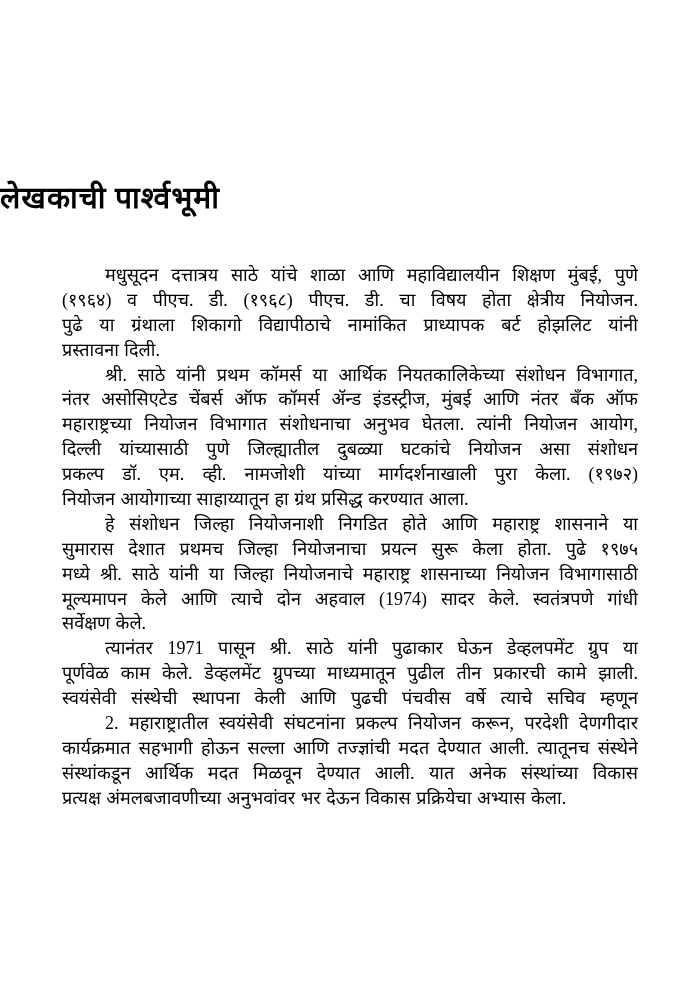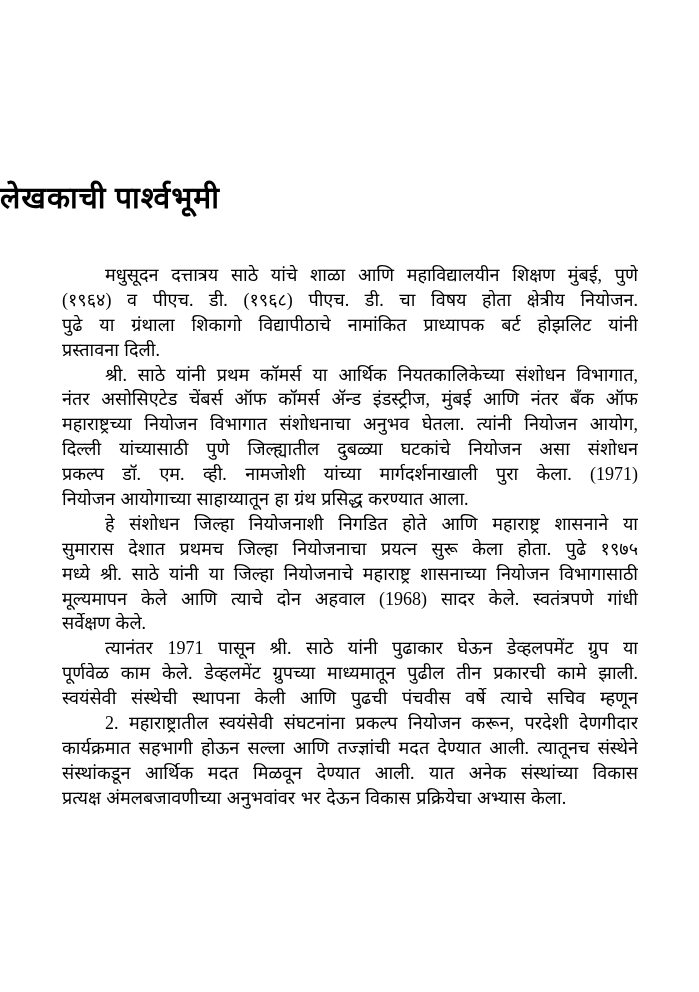--- a/index.html
+++ b/index.html
@@ -68,29 +68,29 @@
       <div class="line">(१९६४) व पीएच. डी. (१९६८) पीएच. डी. चा विषय होता क्षेत्रीय नियोजन.</div>
       <div class="line">पुढे या ग्रंथाला शिकागो विद्यापीठाचे नामांकित प्राध्यापक बर्ट होझलिट यांनी</div>
       <div class="line last">प्रस्तावना दिली.</div>
     </div>
 
     <div class="para">
       <div class="line first">श्री. साठे यांनी प्रथम कॉमर्स या आर्थिक नियतकालिकेच्या संशोधन विभागात,</div>
       <div class="line">नंतर असोसिएटेड चेंबर्स ऑफ कॉमर्स ॲन्ड इंडस्ट्रीज, मुंबई आणि नंतर बँक ऑफ</div>
       <div class="line">महाराष्ट्रच्या नियोजन विभागात संशोधनाचा अनुभव घेतला. त्यांनी नियोजन आयोग,</div>
       <div class="line">दिल्ली यांच्यासाठी पुणे जिल्ह्यातील दुबळ्या घटकांचे नियोजन असा संशोधन</div>
-      <div class="line">प्रकल्प डॉ. एम. व्ही. नामजोशी यांच्या मार्गदर्शनाखाली पुरा केला. (1971)</div>
+      <div class="line">प्रकल्प डॉ. एम. व्ही. नामजोशी यांच्या मार्गदर्शनाखाली पुरा केला. (१९७२)</div>
       <div class="line last">नियोजन आयोगाच्या साहाय्यातून हा ग्रंथ प्रसिद्ध करण्यात आला.</div>
     </div>
 
     <div class="para">
       <div class="line first">हे संशोधन जिल्हा नियोजनाशी निगडित होते आणि महाराष्ट्र शासनाने या</div>
       <div class="line">सुमारास देशात प्रथमच जिल्हा नियोजनाचा प्रयत्न सुरू केला होता. पुढे १९७५</div>
       <div class="line">मध्ये श्री. साठे यांनी या जिल्हा नियोजनाचे महाराष्ट्र शासनाच्या नियोजन विभागासाठी</div>
-      <div class="line">मूल्यमापन केले आणि त्याचे दोन अहवाल (1968) सादर केले. स्वतंत्रपणे गांधी</div>
+      <div class="line">मूल्यमापन केले आणि त्याचे दोन अहवाल (1974) सादर केले. स्वतंत्रपणे गांधी</div>
       <div class="line last">सर्वेक्षण केले.</div>
     </div>
 
     <div class="para">
       <div class="line first">त्यानंतर 1971 पासून श्री. साठे यांनी पुढाकार घेऊन डेव्हलपमेंट ग्रुप या</div>
       <div class="line">पूर्णवेळ काम केले. डेव्हलमेंट ग्रुपच्या माध्यमातून पुढील तीन प्रकारची कामे झाली.</div>
       <div class="line">स्वयंसेवी संस्थेची स्थापना केली आणि पुढची पंचवीस वर्षे त्याचे सचिव म्हणून</div>
     </div>
 
     <div class="para">

